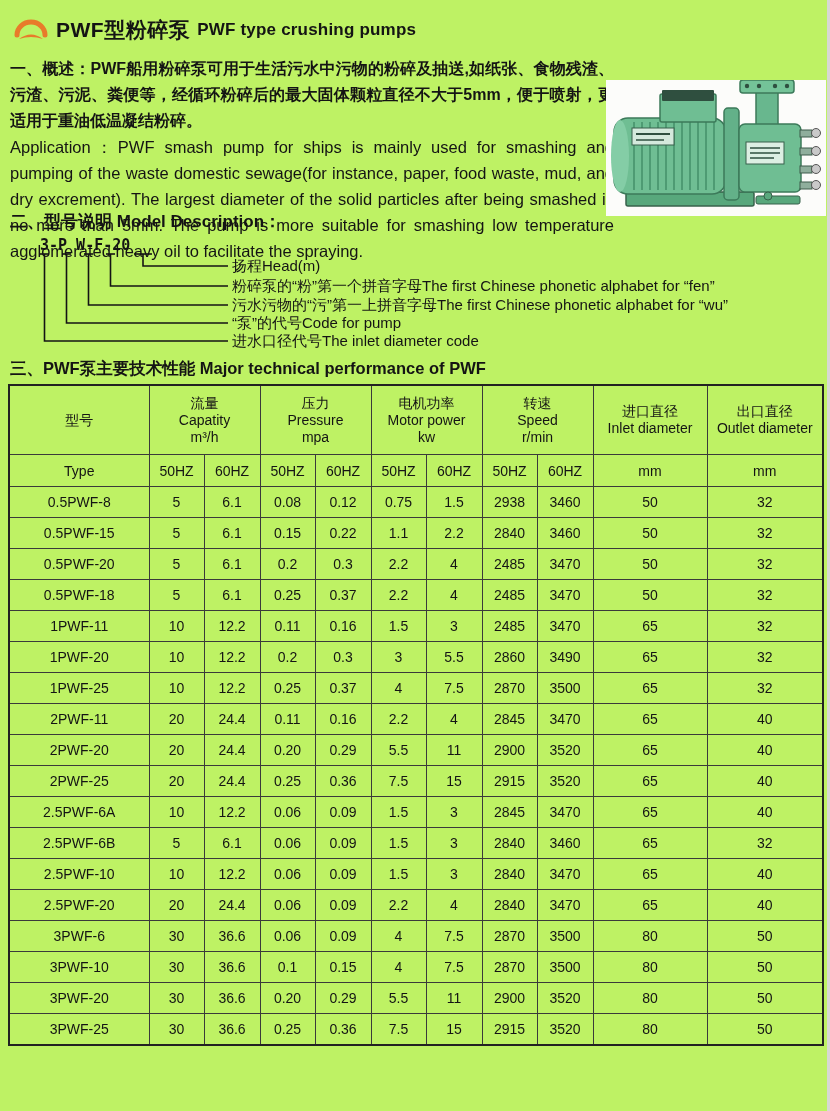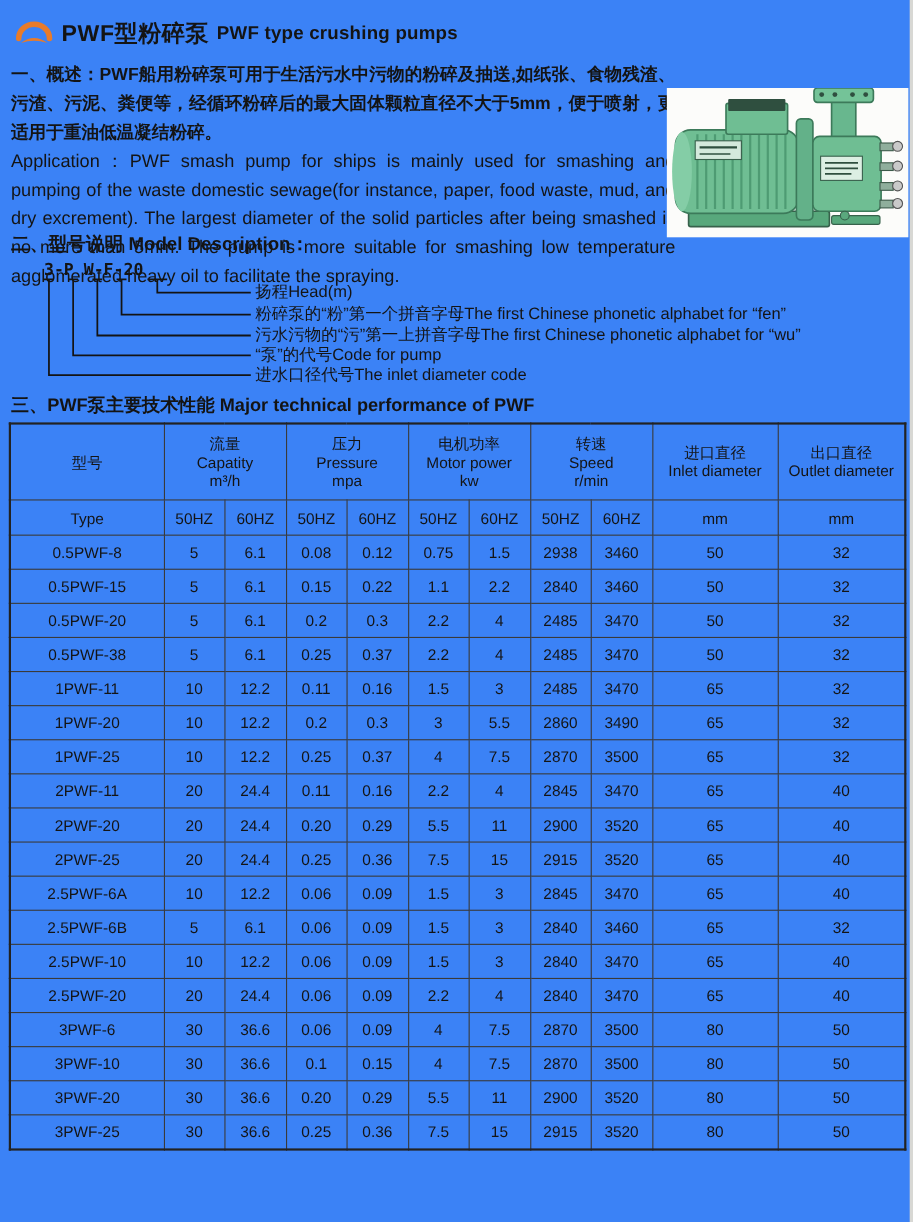--- a/index.html
+++ b/index.html
@@ -4,21 +4,21 @@
 <style>
   html,body{margin:0;padding:0;}
   body{
     width:830px;height:1111px;
     background:#f4f4f2;
     font-family:"Liberation Sans","DejaVu Sans",sans-serif;
     color:#141414;
   }
   .page{
     position:relative;width:830px;height:1111px;
-    background:#3b82f6;overflow:hidden;
+    background:#bef264;overflow:hidden;
   }
   
   .hdr{position:absolute;top:16px;left:12px;display:flex;align-items:center;}
   .hdr .logo{width:38px;height:28px;margin-right:6px;}
   .title-zh{font-size:21px;font-weight:bold;letter-spacing:.5px;}
   .title-en{font-size:17px;font-weight:bold;margin-left:7px;letter-spacing:.2px;}
   
   .overview{position:absolute;top:56px;left:10px;width:604px;}
   .p-zh{font-size:16px;line-height:26px;font-weight:bold;text-align:justify;margin:0;}
   .p-en{font-size:16.5px;line-height:26px;font-weight:normal;text-align:justify;margin:0;}
@@ -258,21 +258,21 @@
           <td>0.2</td>
           <td>0.3</td>
           <td>2.2</td>
           <td>4</td>
           <td>2485</td>
           <td>3470</td>
           <td>50</td>
           <td>32</td>
         </tr>
         <tr>
-          <td>0.5PWF-38</td>
+          <td>0.5PWF-18</td>
           <td>5</td>
           <td>6.1</td>
           <td>0.25</td>
           <td>0.37</td>
           <td>2.2</td>
           <td>4</td>
           <td>2485</td>
           <td>3470</td>
           <td>50</td>
           <td>32</td>

